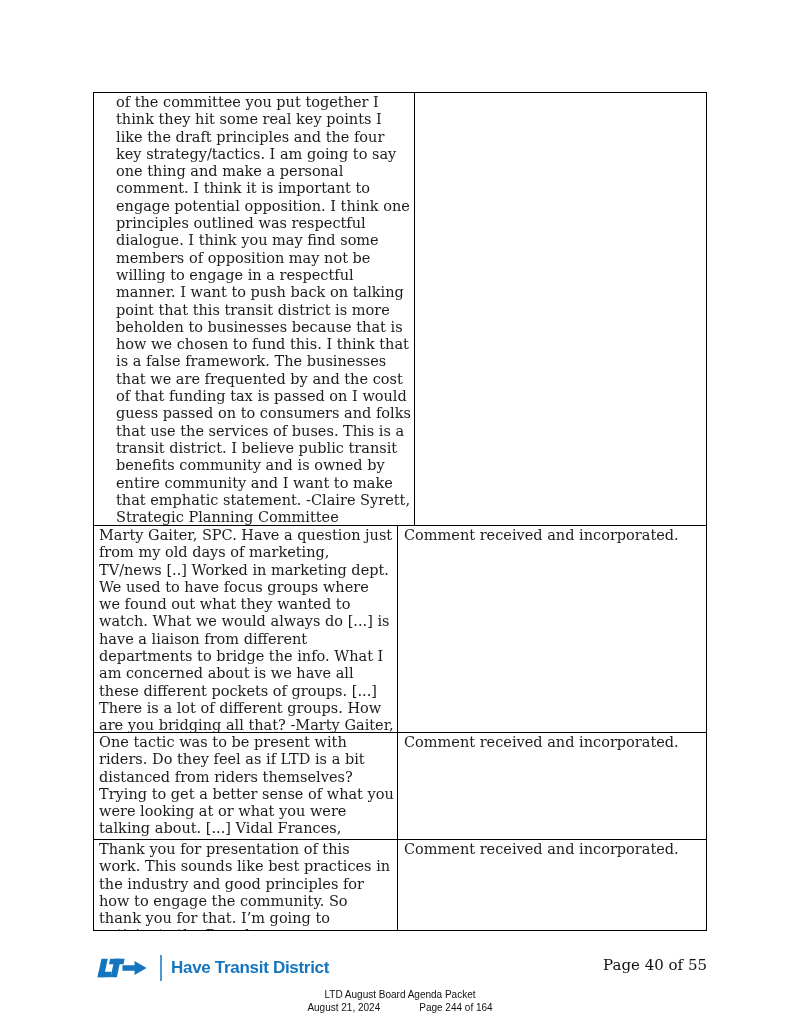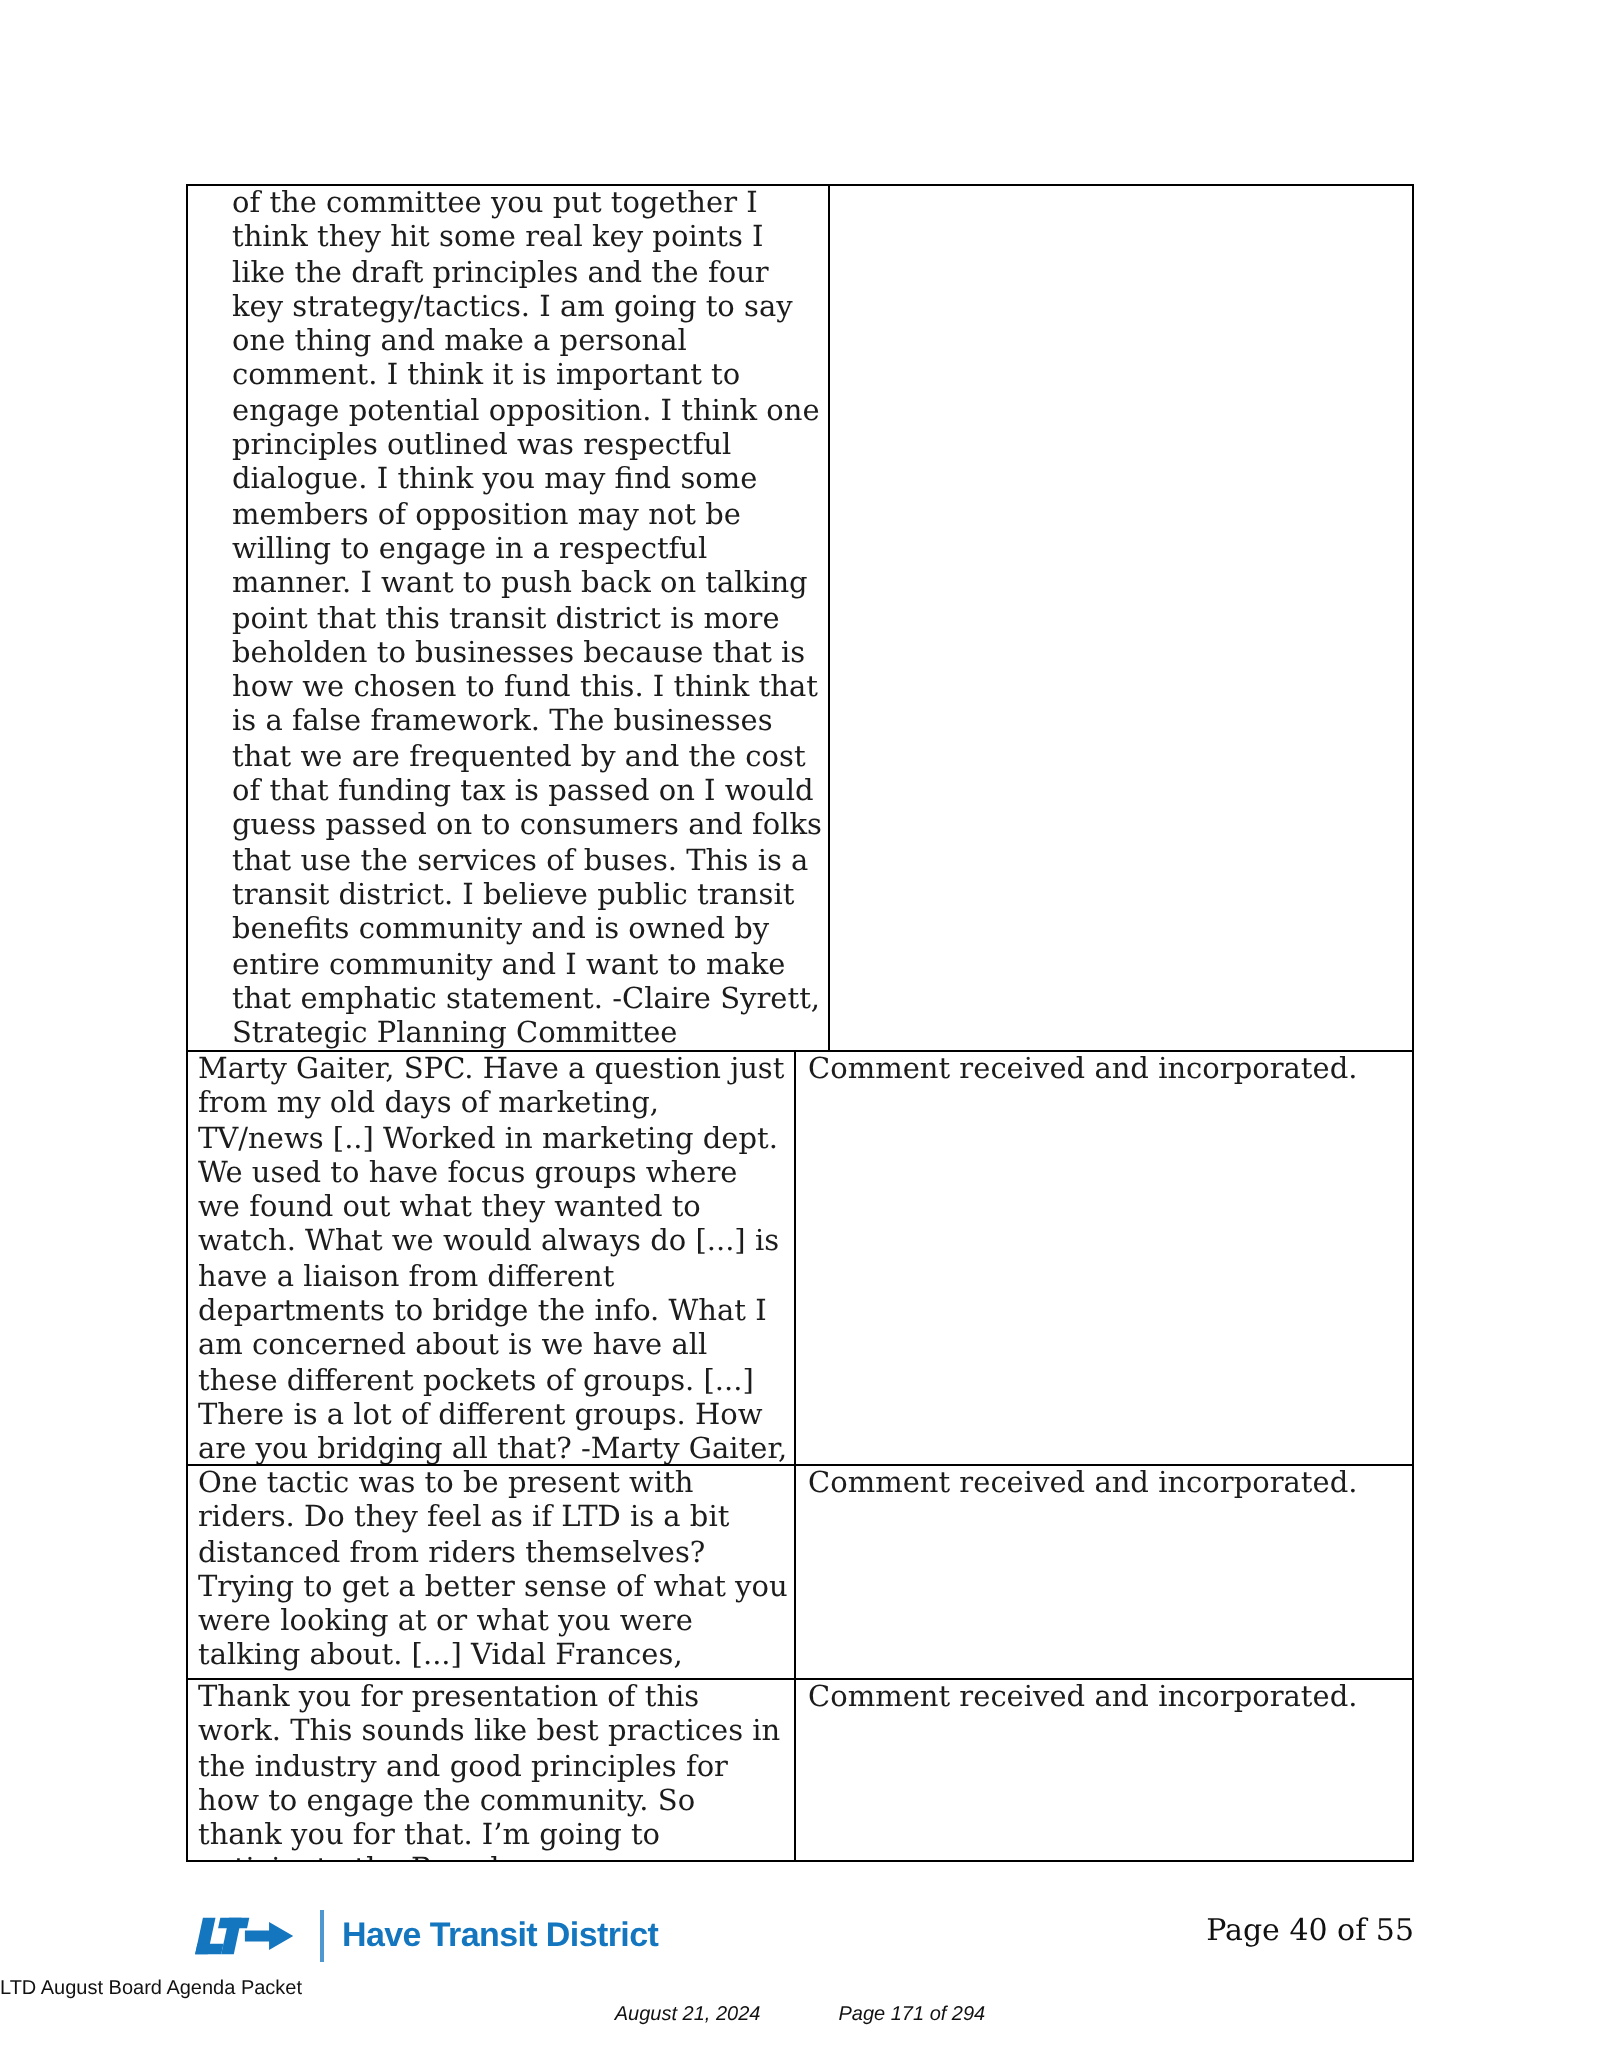--- a/index.html
+++ b/index.html
@@ -70,30 +70,30 @@
   .footer-page {
     position: absolute;
     top: 956px; right: 93px;
     font-size: 15px;
     color: #111;
   }
   .footer-center {
     position: absolute;
     top: 989px; left: 0;
     width: 800px;
+    text-align: center;
     font-family: "Liberation Sans", sans-serif;
     font-size: 10px;
     line-height: 12.5px;
     color: #111;
   }
   .footer-center-line2 {
     display: flex;
     justify-content: center;
     gap: 39px;
-    font-style: italic;
   }
 </style>
 </head>
 <body>
 
 <div class="page">
 
   <div class="ctable">
 
     <div class="crow crow-1">
@@ -133,17 +133,17 @@
     <span class="brand-sep"></span>
     <span class="brand-name">Have Transit District</span>
   </div>
 
   <div class="footer-page">Page 40 of 55</div>
 
   <div class="footer-center">
     <div>LTD August Board Agenda Packet</div>
     <div class="footer-center-line2">
       <span>August 21, 2024</span>
-      <span>Page 171 of 294</span>
+      <span>Page 244 of 164</span>
     </div>
   </div>
 
 </div>
 
 </body></html>

